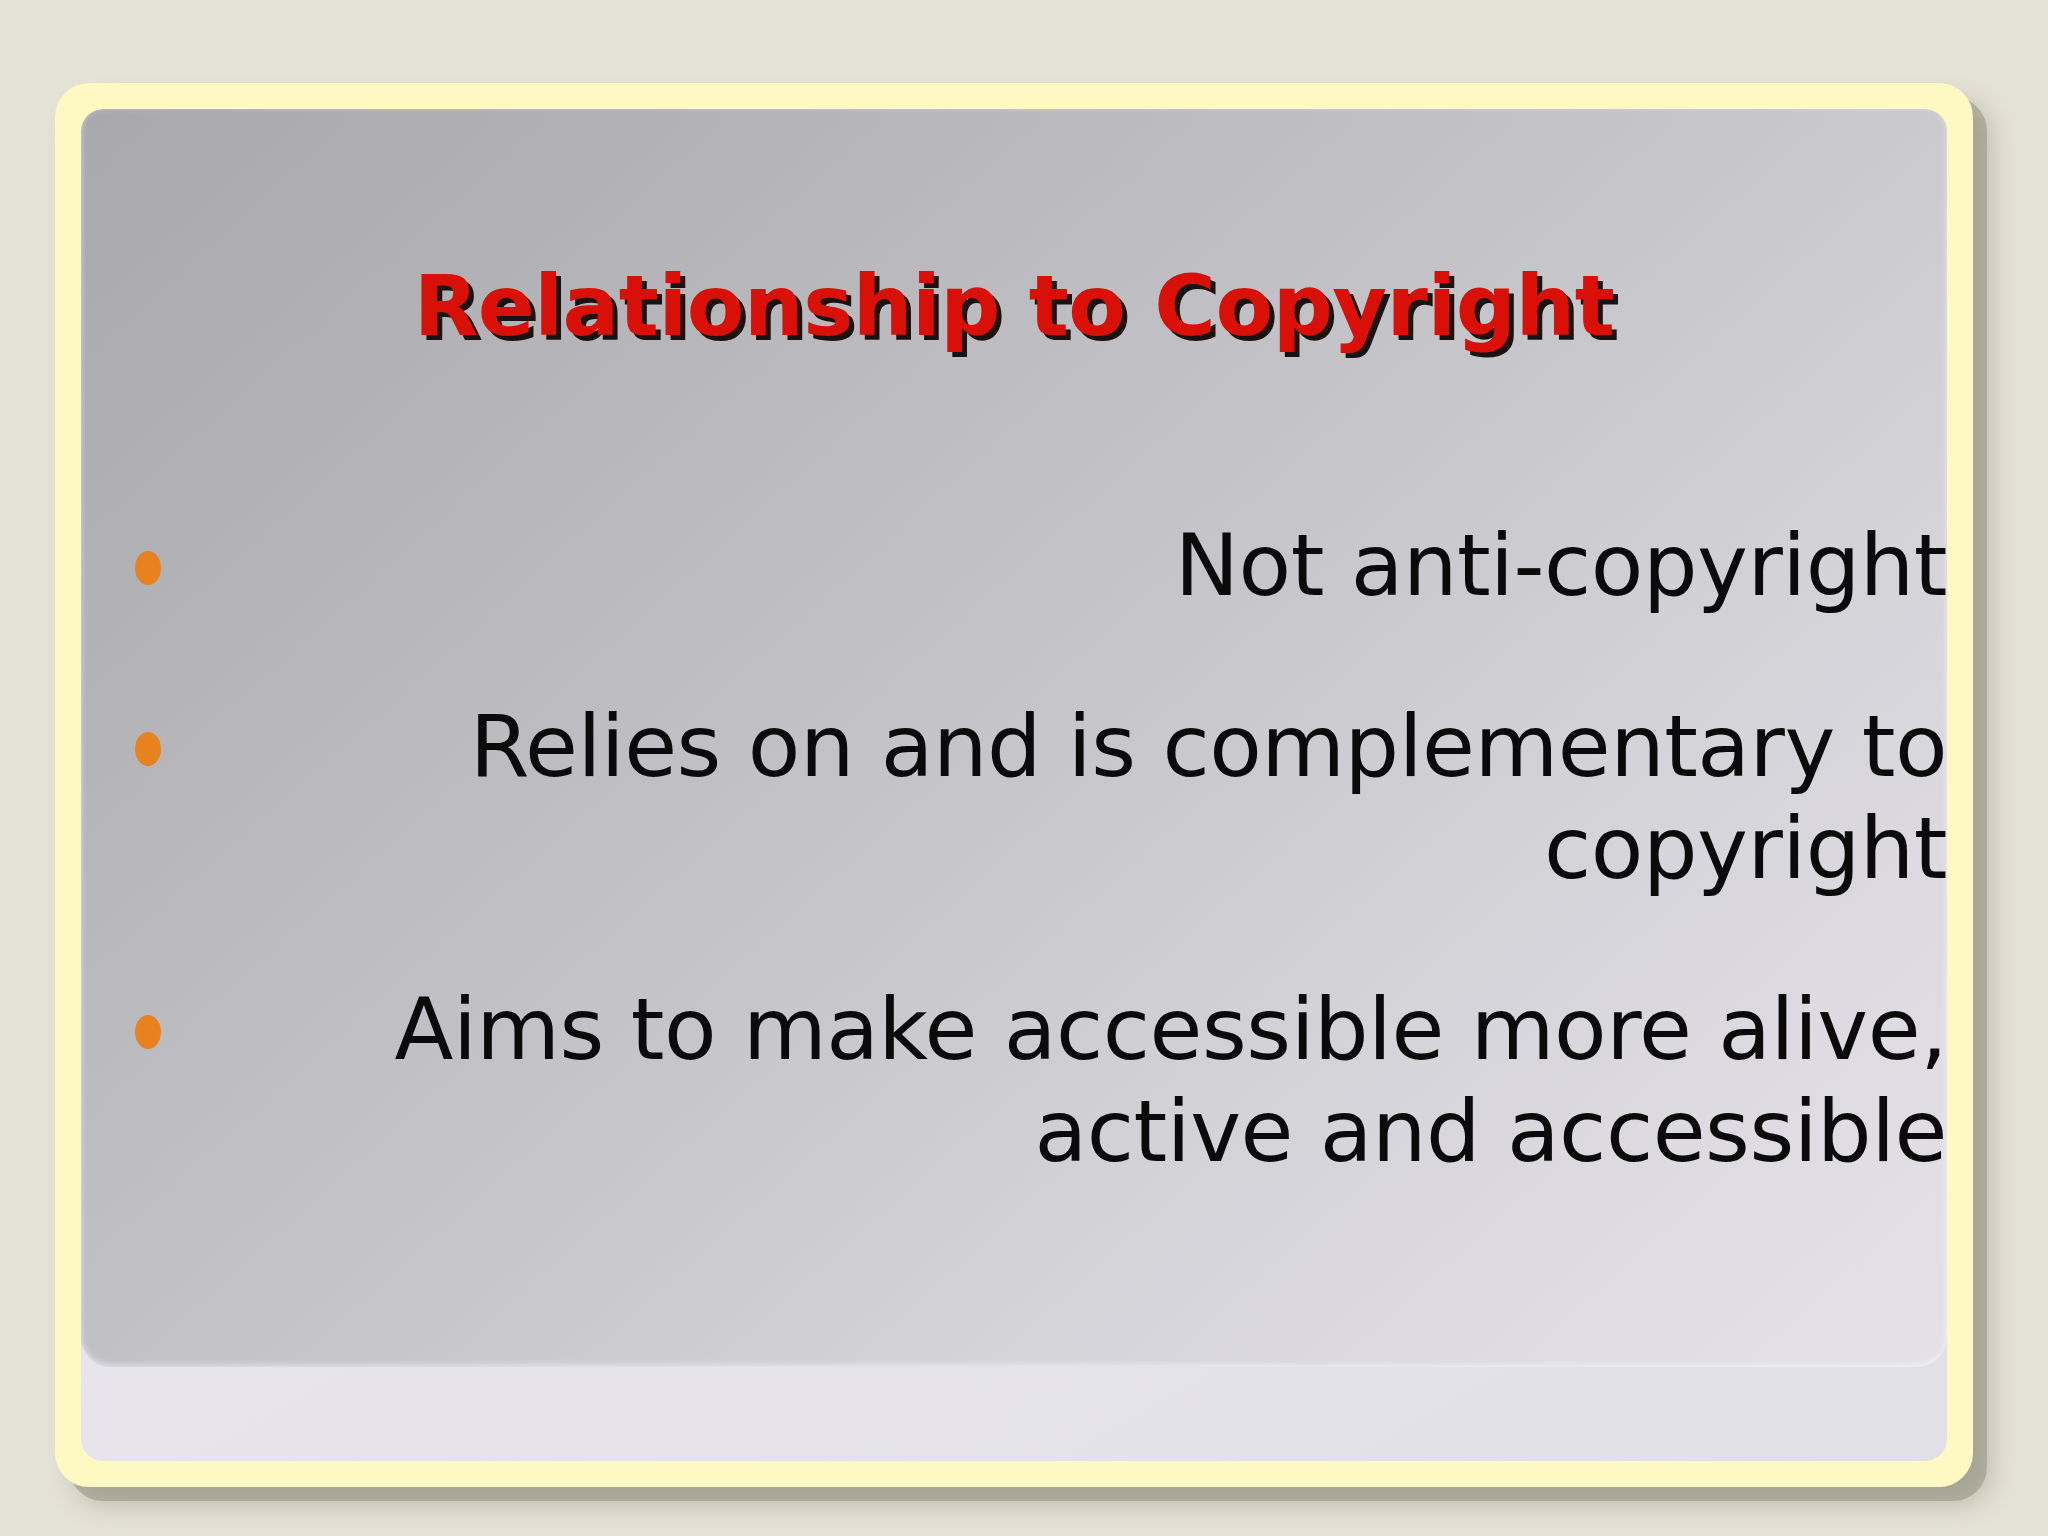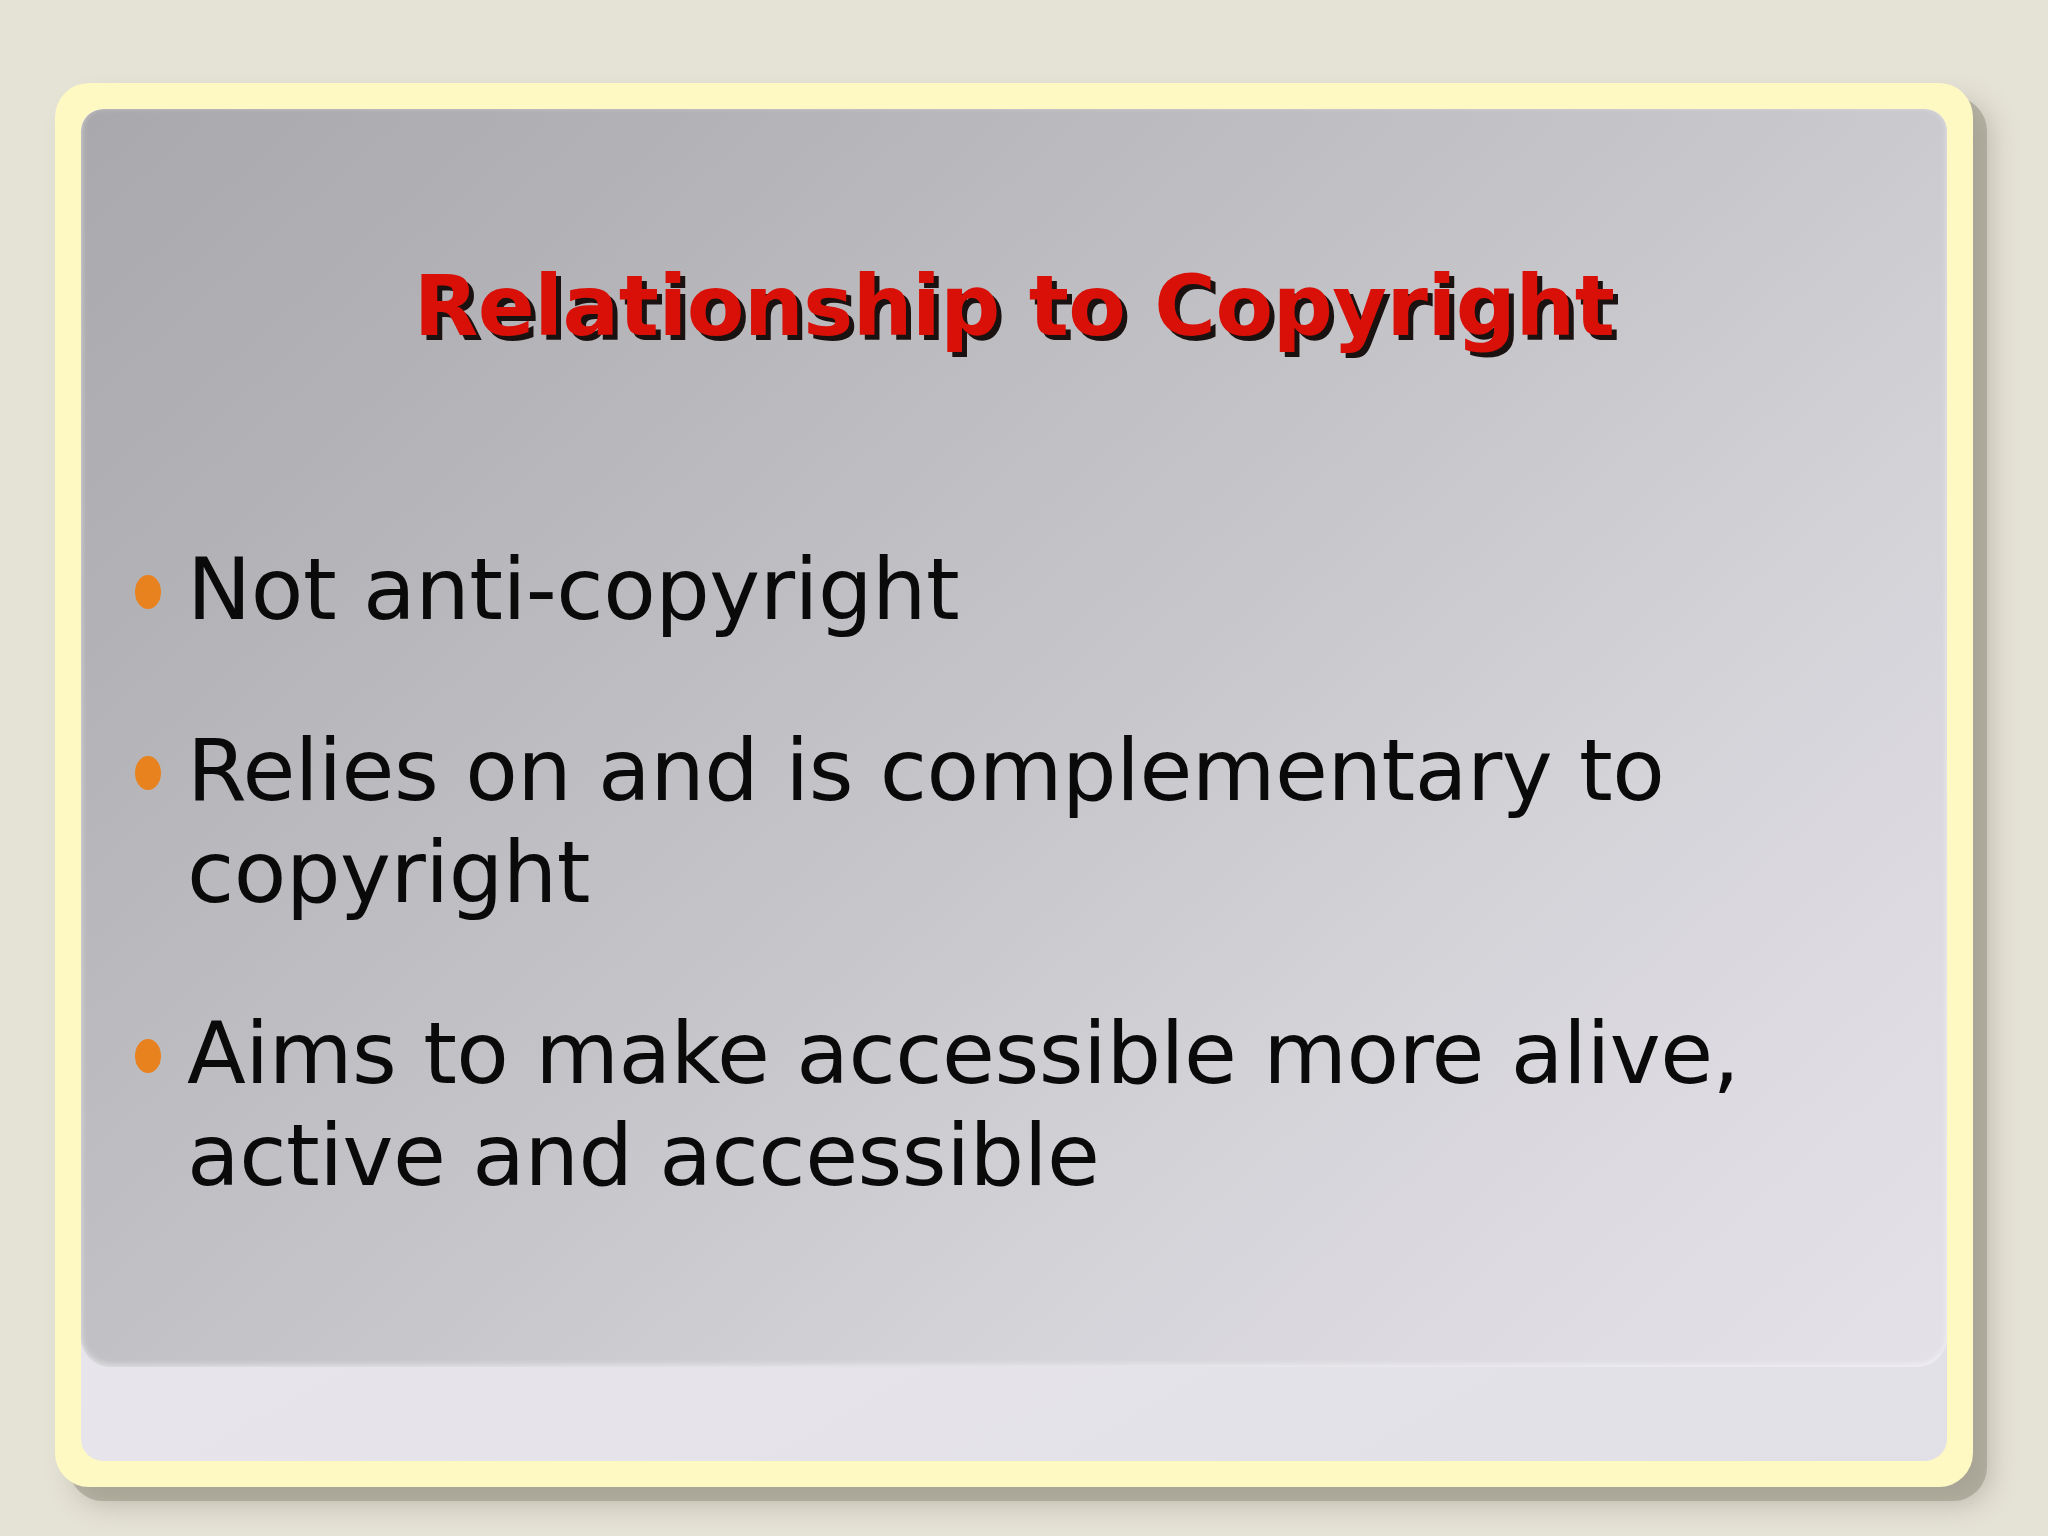--- a/index.html
+++ b/index.html
@@ -81,25 +81,26 @@
     color: #d81008;
     text-shadow: 5px 5px 0 #1a1210;
     white-space: nowrap;
     line-height: 1.0;
   }
 
   
   .bullet-list {
     position: absolute;
     left: 46px;
-    top: 430px;
+    top: 406px;
     width: 1820px;
     margin: 0;
     padding: 0;
     list-style: none;
+    text-align: right;
   }
 
   .bullet-item {
     position: relative;
     padding-left: 60px;
     margin: 0 0 80px 0;
     font-size: 86px;
     line-height: 1.18;
     color: #0a0a0a;
     font-weight: normal;

